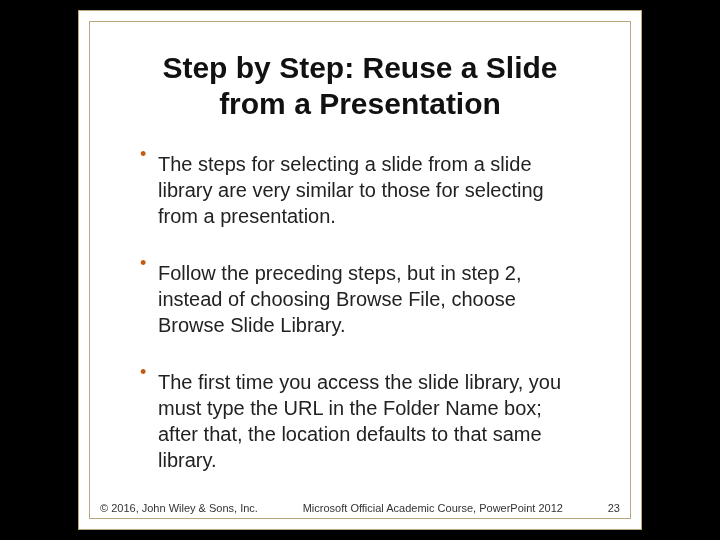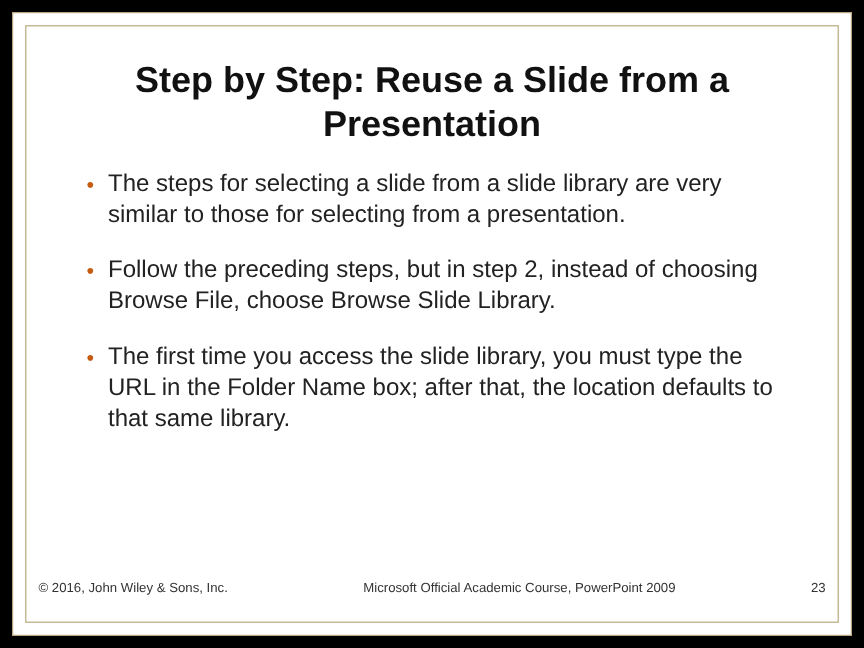--- a/index.html
+++ b/index.html
@@ -6,21 +6,21 @@
   html, body { width: 720px; height: 540px; }
   body {
     background: #000;
     display: flex;
     align-items: center;
     justify-content: center;
     font-family: Arial, Helvetica, sans-serif;
   }
   .slide {
     position: relative;
-    width: 700px;
+    width: 564px;
     height: 520px;
     background: #fff;
     border: 1px solid #b9a77d;
     padding: 10px;
   }
   .slide-inner {
     position: relative;
     width: 100%;
     height: 100%;
     background: #fff;
@@ -49,26 +49,27 @@
     font-size: 18px;
     line-height: 26px;
     text-align: left;
     padding-top: 1px;
   }
   .bullet-text {
     flex: 1 1 auto;
     font-size: 20px;
     color: #222;
     line-height: 1.3;
+    margin-top: 11px;
   }
   .footer {
     position: absolute;
     left: 0;
     right: 0;
-    bottom: 22px;
+    bottom: 4px;
     display: flex;
     align-items: flex-start;
     font-size: 11px;
     color: #333;
     padding: 0 10px;
   }
   .footer-left {
     flex: 0 0 auto;
     white-space: nowrap;
   }
@@ -104,18 +105,18 @@
 
       <div class="bullet-item">
         <div class="bullet-dot">•</div>
         <div class="bullet-text">The first time you access the slide library, you must type the URL in the Folder Name box; after that, the location defaults to that same library.</div>
       </div>
 
     </div>
 
     <div class="footer">
       <div class="footer-left">© 2016, John Wiley &amp; Sons, Inc.</div>
-      <div class="footer-center">Microsoft Official Academic Course, PowerPoint 2009</div>
+      <div class="footer-center">Microsoft Official Academic Course, PowerPoint 2012</div>
       <div class="footer-right">23</div>
     </div>
 
   </div>
 </div>
 
 </body></html>

